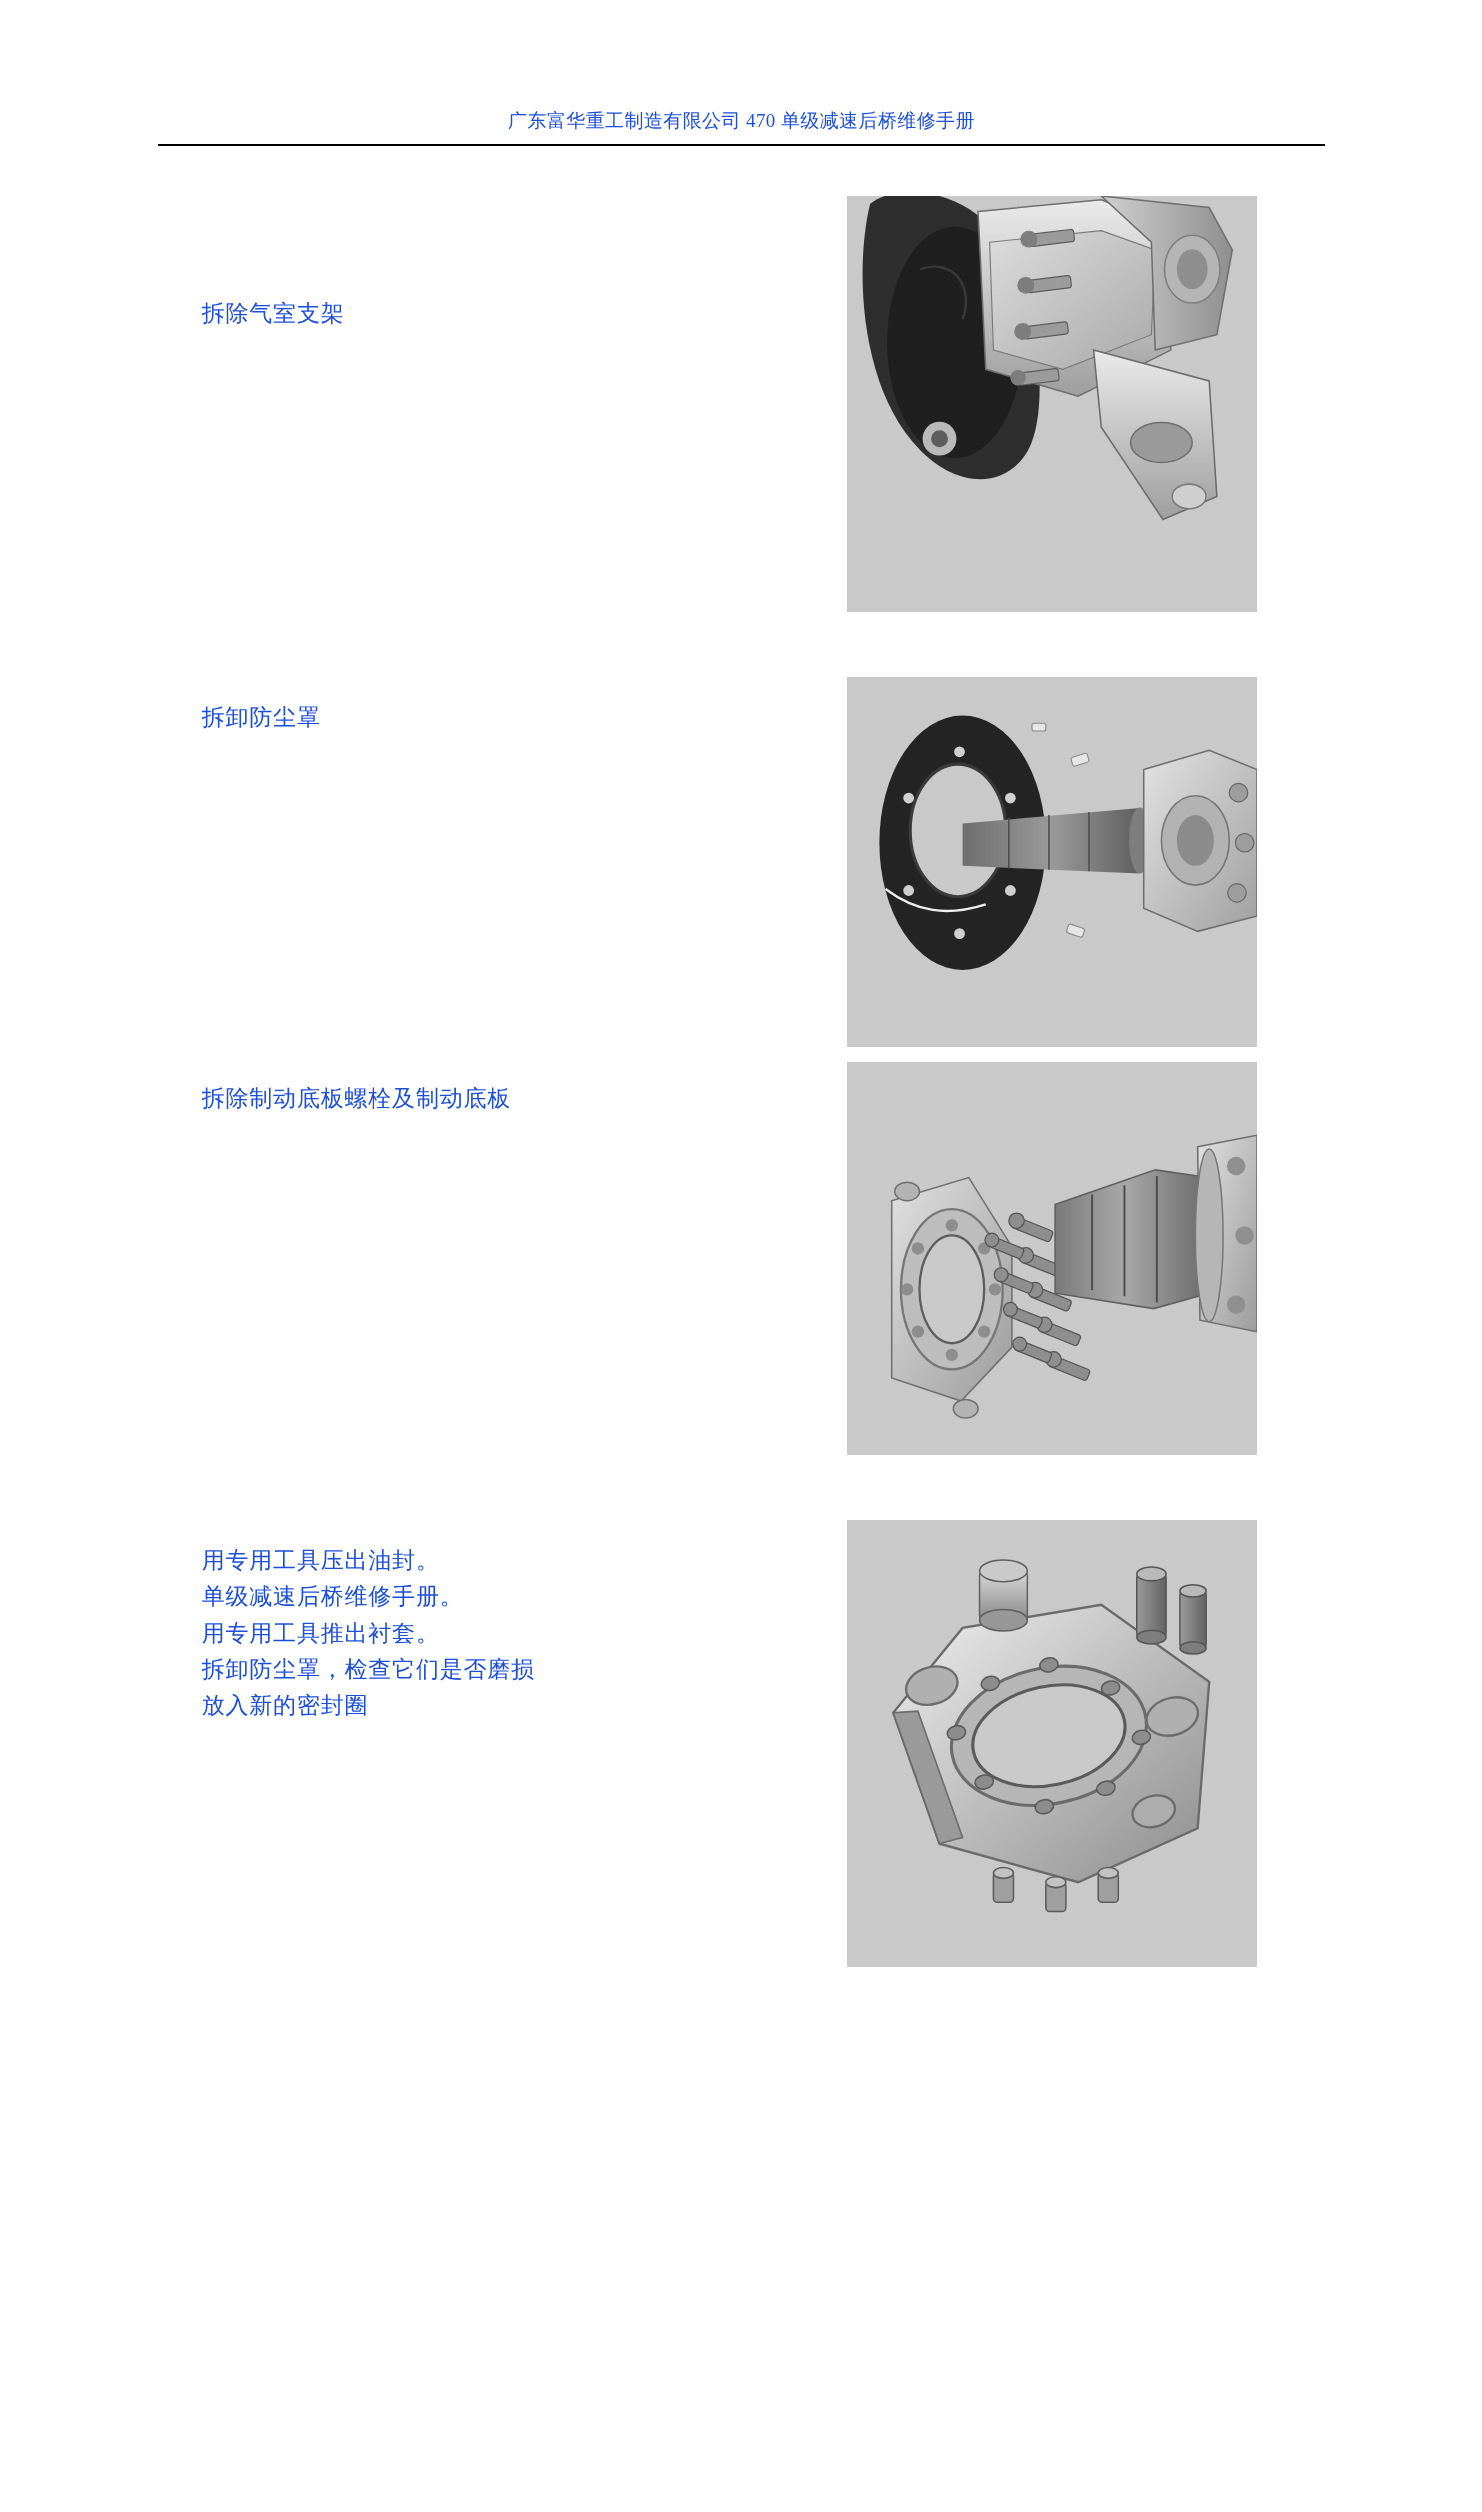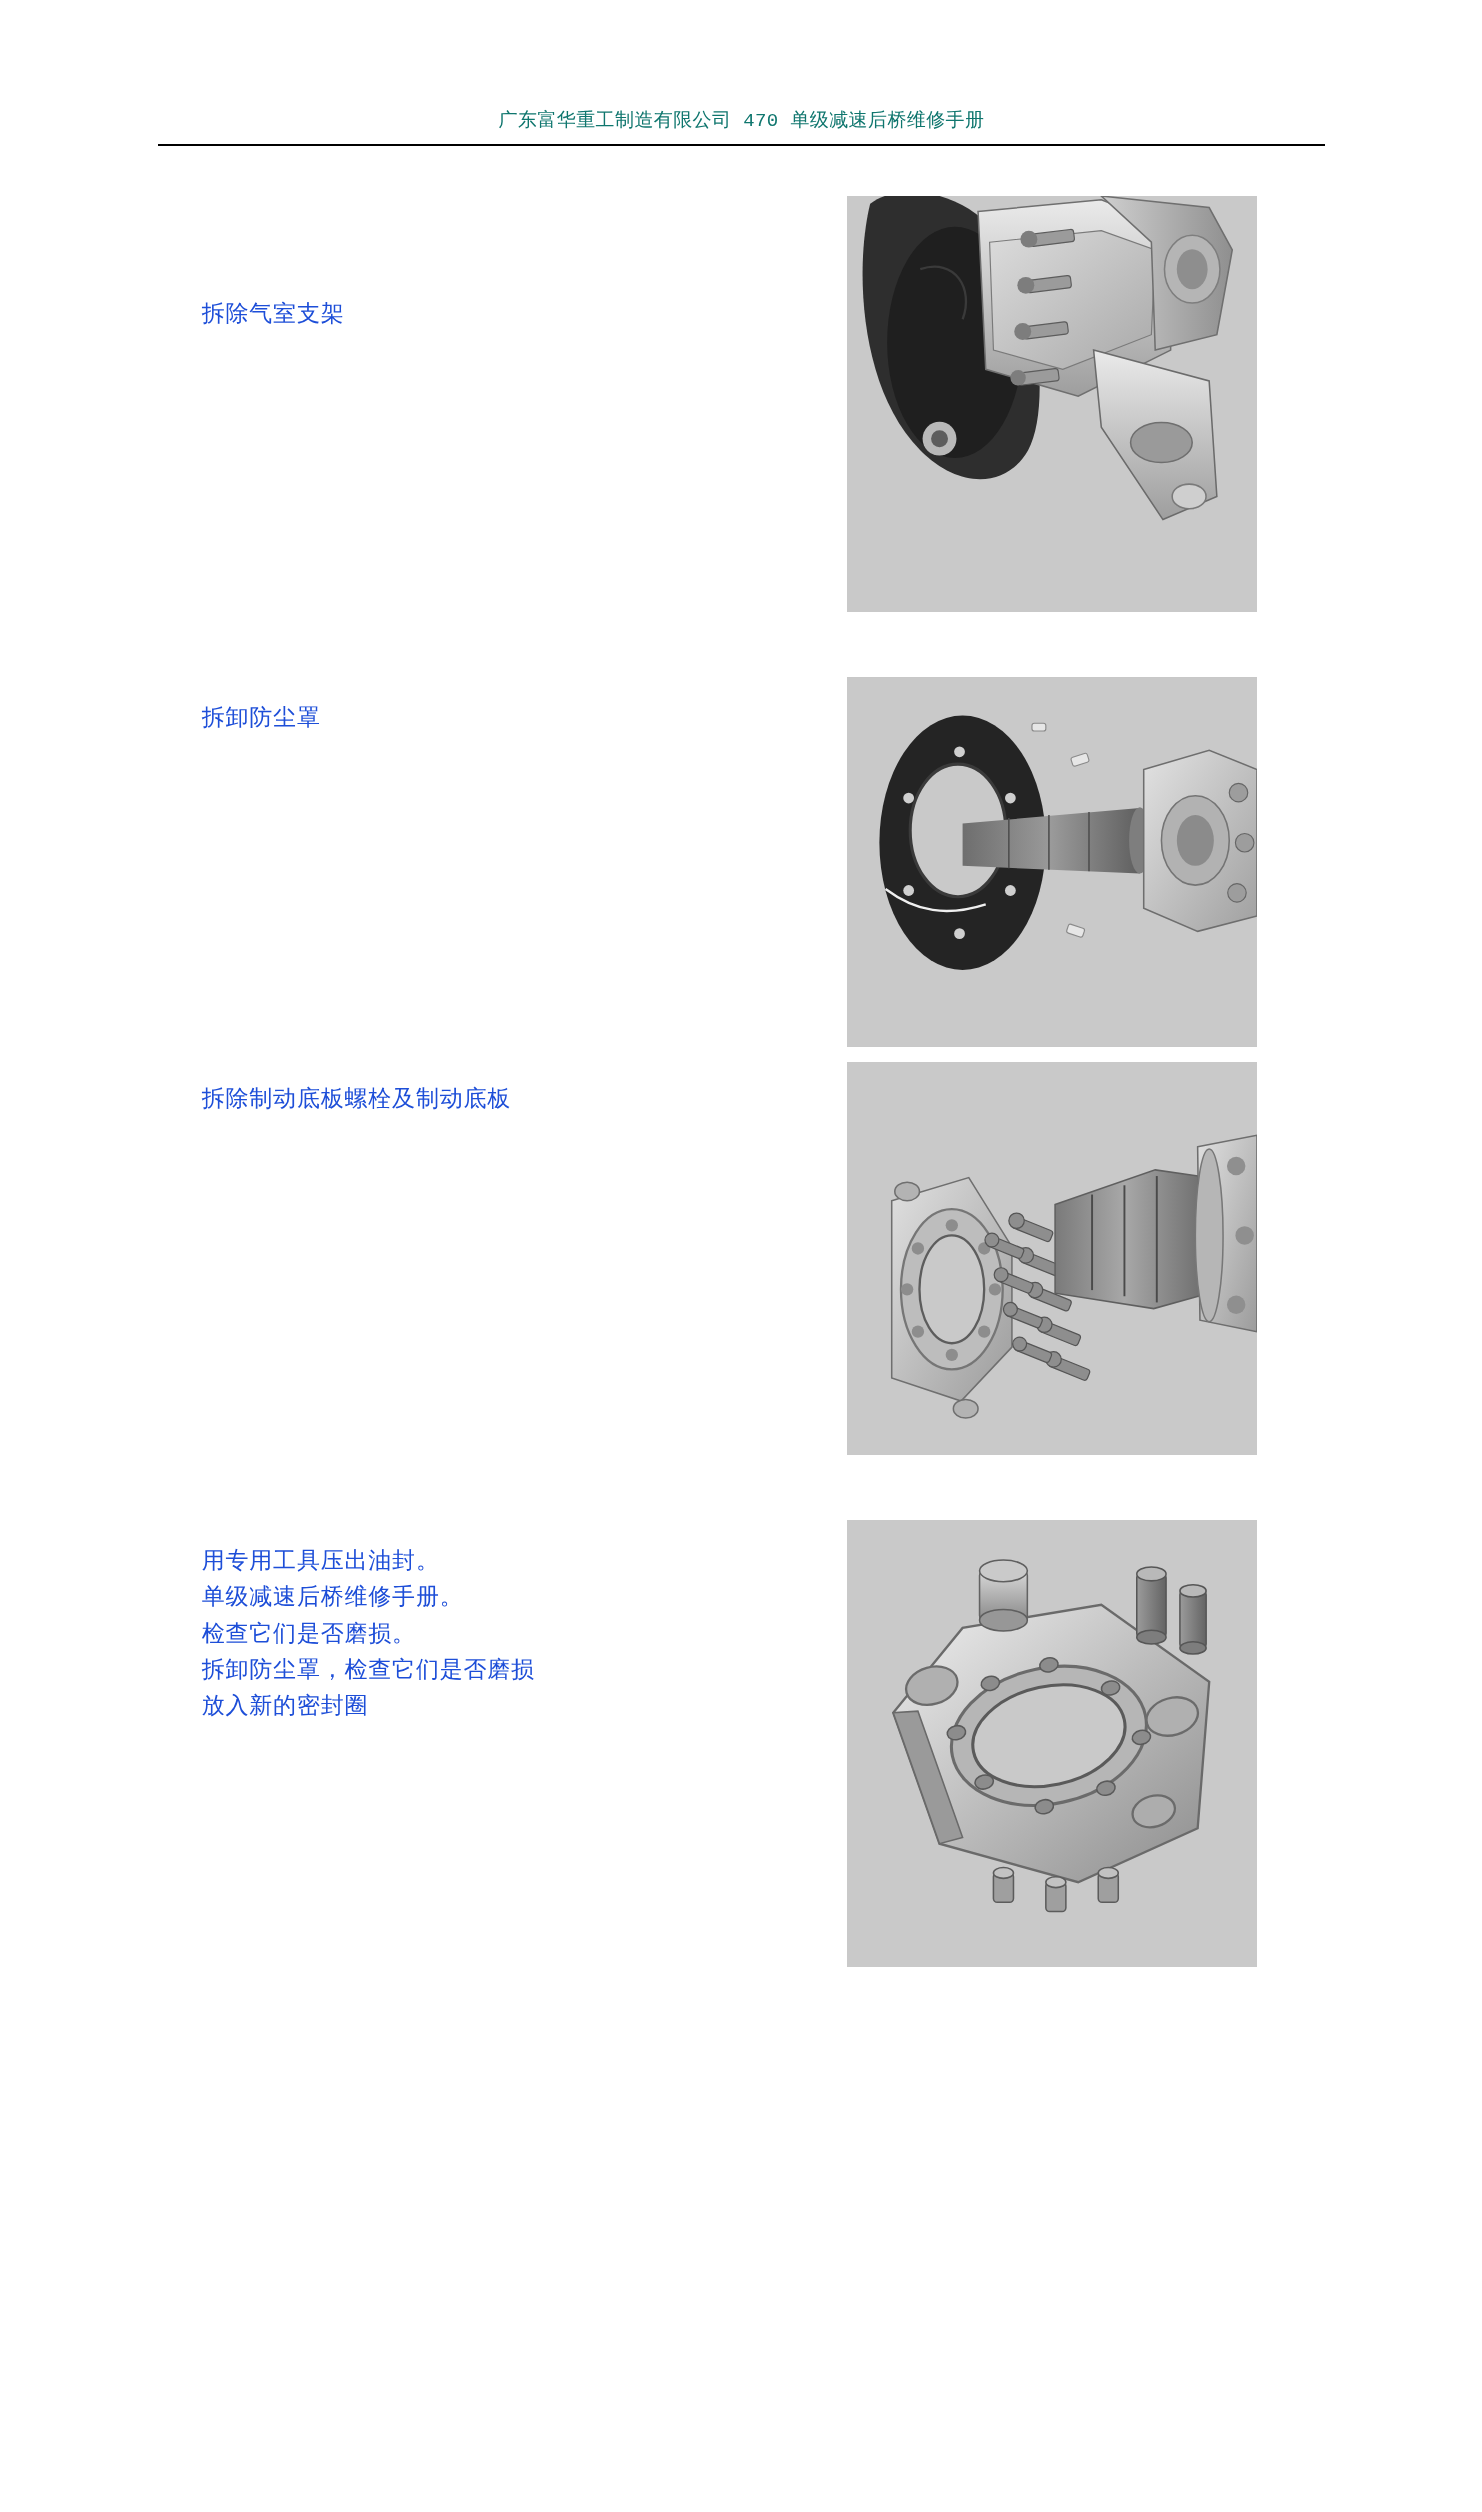--- a/index.html
+++ b/index.html
@@ -25,23 +25,22 @@
     position: absolute;
     top: 108px;
     left: 158px;
     width: 1167px;
   }
   .header-title {
     text-align: center;
     font-size: 19px;
     letter-spacing: 0.4px;
     line-height: 1.4;
-    color: #0f766e;
+    color: #1d4ed8;
     white-space: nowrap;
-    font-family: Liberation Mono, monospace;
   }
   .header-rule {
     margin-top: 9.2px;
     border-bottom: 2.3px solid #000;
     width: 100%;
   }
 
   
   .content {
     position: absolute;
@@ -307,21 +306,21 @@
               <circle cx="505" cy="315" r="12"></circle>
           </g>
         </svg>
       </div>
     </div>
 
     <div class="step">
       <div class="step-text" style="top: 1347px;">
         <div>用专用工具压出油封。</div>
         <div>单级减速后桥维修手册。</div>
-        <div>检查它们是否磨损。</div>
+        <div>用专用工具推出衬套。</div>
         <div>拆卸防尘罩，检查它们是否磨损</div>
         <div>放入新的密封圈</div>
       </div>
       <div class="figure" style="left: 689px; top: 1324px; width: 410px; height: 447px;">
         <svg width="410" height="447" viewBox="0 0 532 580" xmlns="http://www.w3.org/2000/svg">
           <defs>
             <linearGradient id="g4a" x1="0" y1="0" x2="1" y2="1">
               <stop offset="0" stop-color="#f0f0f0"></stop>
                 <stop offset="0.5" stop-color="#bdbdbd"></stop>
                 <stop offset="1" stop-color="#8d8d8d"></stop>

